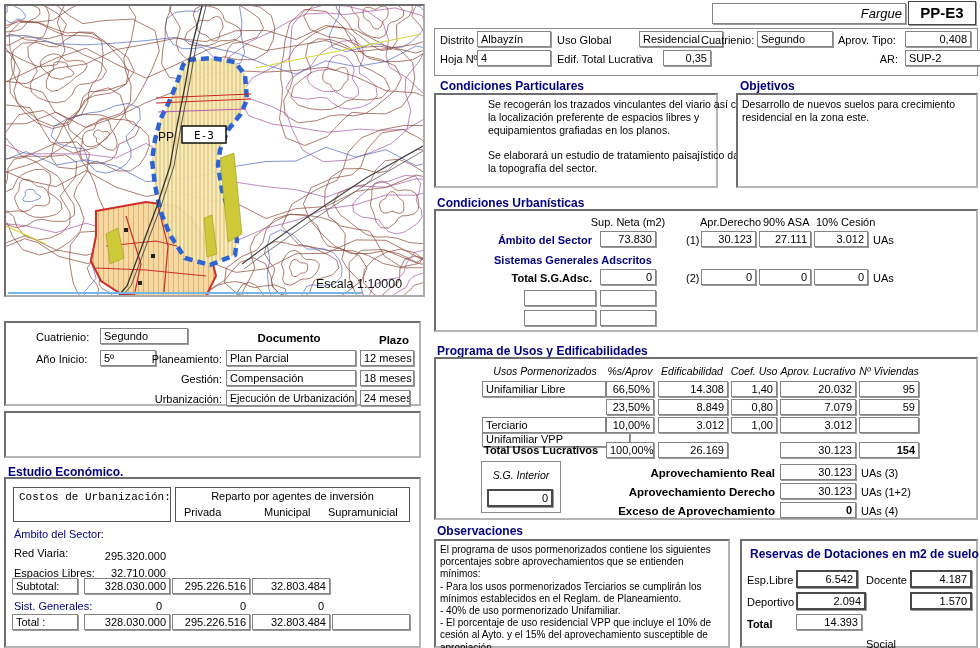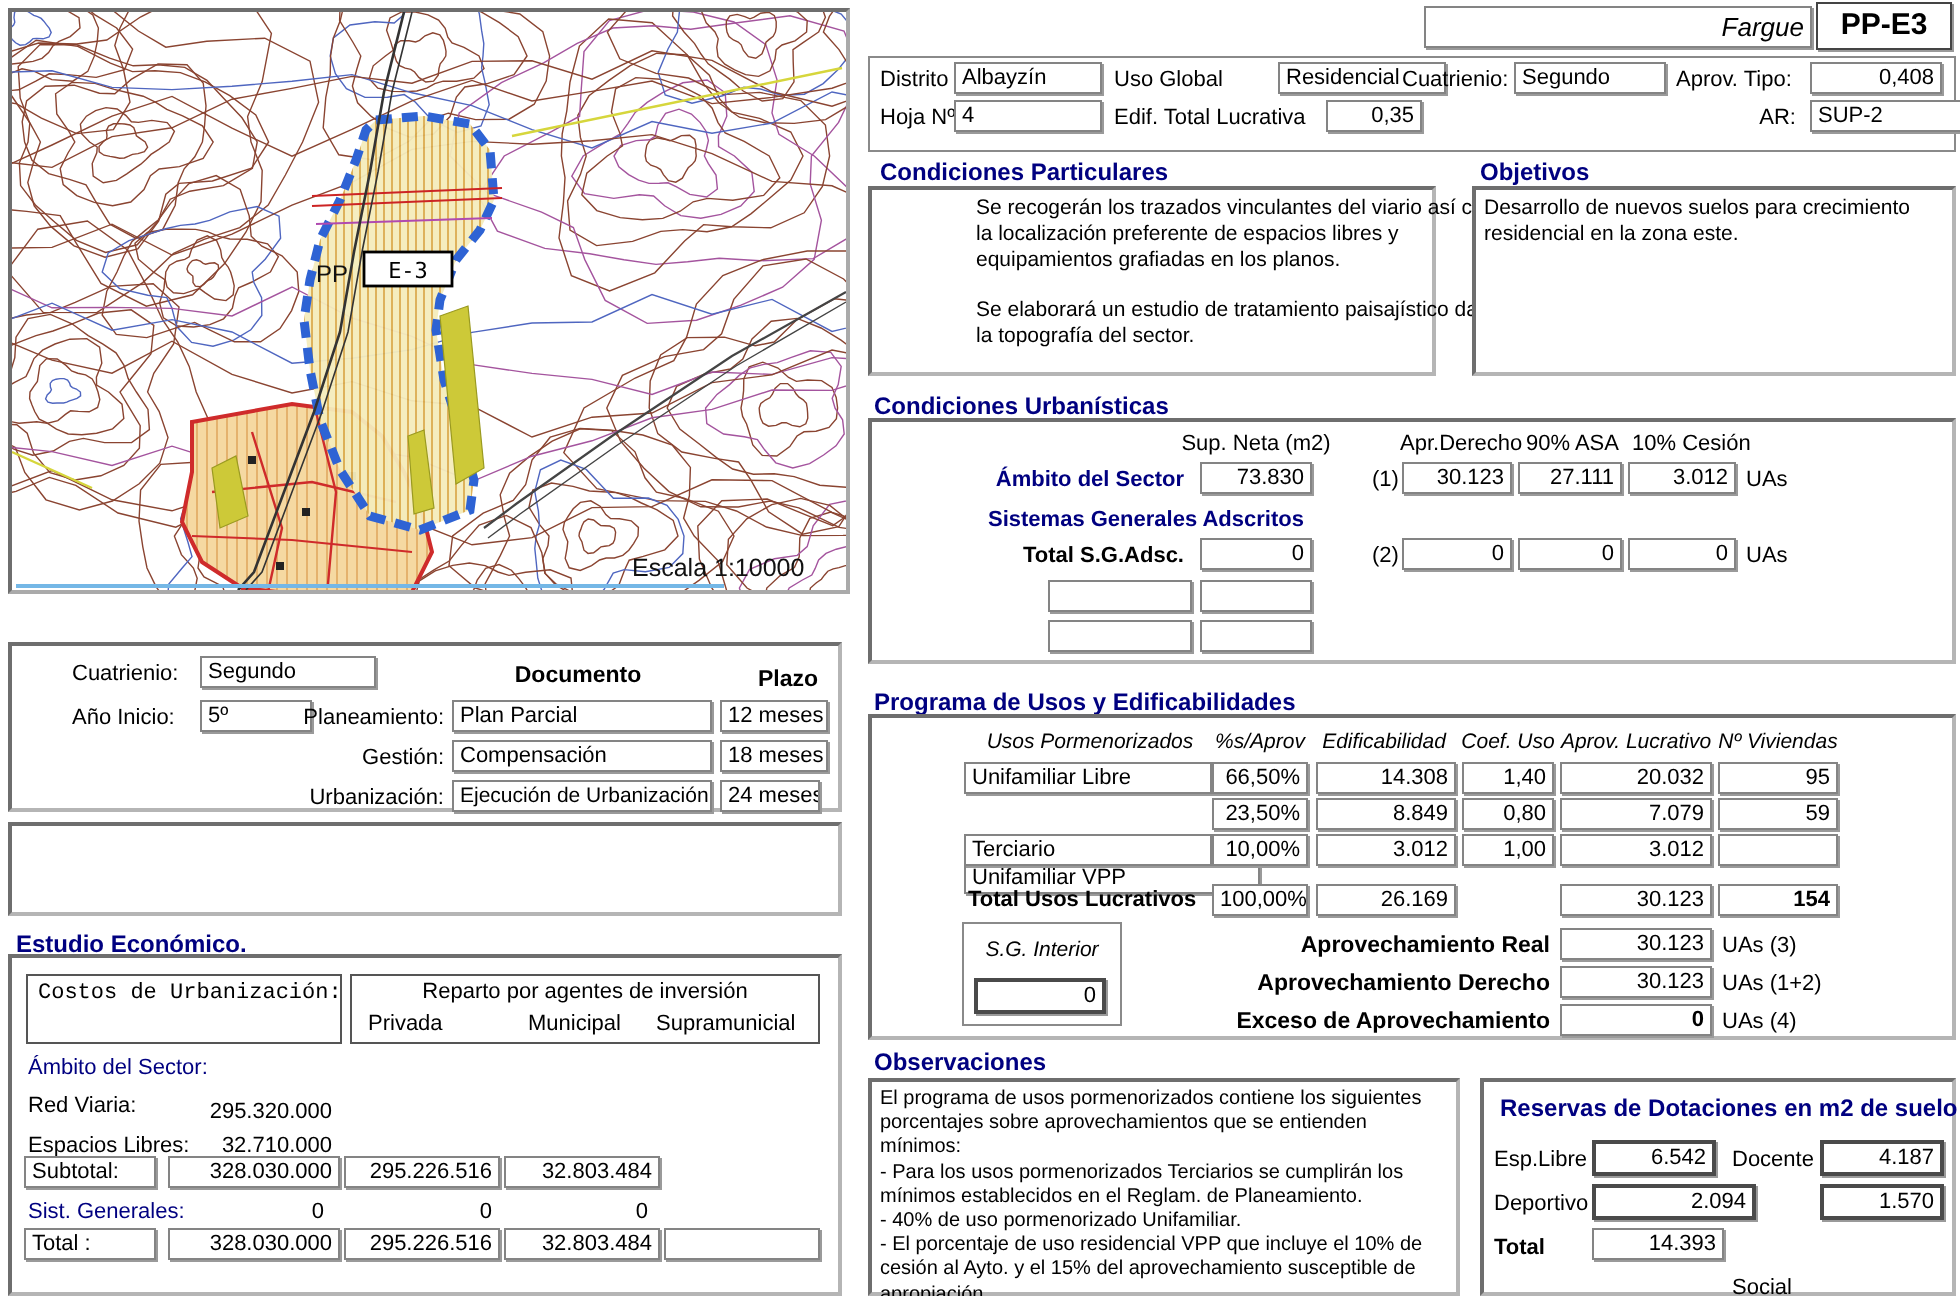--- a/index.html
+++ b/index.html
@@ -295,21 +295,21 @@
 En el uso de vivienda unifamiliar se podrán producir sustituciones de</div>
   </div>
 
   <div class="sbox" style="left:740px; top:539px; width:238px; height:109px;"></div>
   <div class="hd" style="left:750px; top:547px;">Reservas de Dotaciones en m2 de suelo</div>
   <span class="lbl" style="left:747px; top:574px;">Esp.Libre</span>
   <div class="fld fld2 num" style="left:796px; top:570px; width:62px;">6.542</div>
   <span class="lbl" style="left:866px; top:574px;">Docente</span>
   <div class="fld fld2 num" style="left:910px; top:570px; width:62px;">4.187</div>
   <span class="lbl" style="left:747px; top:596px;">Deportivo</span>
-  <div class="fld fld2 num" style="left:796px; top:592px; width:82px;">2.094</div>
+  <div class="fld fld2 num" style="left:796px; top:592px; width:70px;">2.094</div>
   <span class="lbl" style="left:866px; top:596px;margin-top:42px;">Social</span>
   <div class="fld fld2 num" style="left:910px; top:592px; width:62px;">1.570</div>
   <span class="lbl b" style="left:747px; top:618px;">Total</span>
   <div class="fld num" style="left:796px; top:614px; width:66px;">14.393</div>
 
   <div class="sbox" style="left:4px; top:321px; width:417px; height:85px;"></div>
   <span class="lbl" style="left:36px; top:331px;">Cuatrienio:</span>
   <div class="fld" style="left:100px; top:328px; width:88px;">Segundo</div>
   <span class="lbl" style="left:36px; top:353px;">Año Inicio:</span>
   <div class="fld" style="left:100px; top:350px; width:56px;">5º</div>

